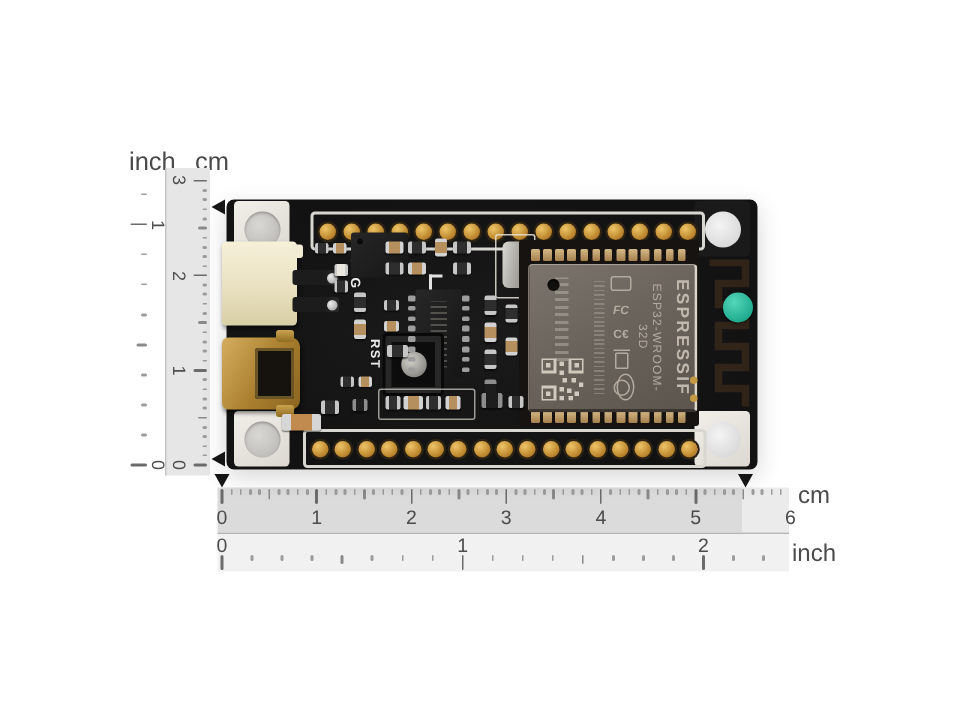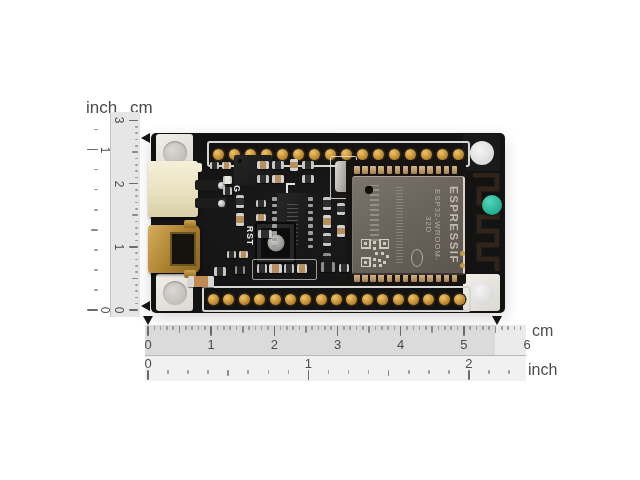--- a/index.html
+++ b/index.html
@@ -383,20 +383,27 @@
         <span class="mpad" style="left: 59.0769px;"></span>
         <span class="mpad" style="left: 67.2308px;"></span>
         <span class="mpad" style="left: 75.3846px;"></span>
         <span class="mpad" style="left: 83.5385px;"></span>
         <span class="mpad" style="left: 91.6923px;"></span>
         <span class="mpad" style="left: 99.8462px;"></span>
       </div>
     <div class="can">
       <span class="brand">ESPRESSIF</span>
       <span class="model">ESP32-WROOM-32D</span>
+      <div class="icons">
+        <div class="icobox"></div>
+        <span class="fcc">FC</span>
+        <span class="ce">C€</span>
+        <div class="bin"></div>
+        <div class="circ"></div>
+      </div>
       <div class="oval"></div>
       <div class="serial"></div>
       <div class="cntext"></div>
       <div class="pin1dot"></div>
       <div class="qr">
         <svg width="28" height="28" viewBox="0 0 28 28">
           <g fill="#cfc9be">
             <rect x="0" y="0" width="9" height="9" fill="none" stroke="#cfc9be" stroke-width="2"></rect>
             <rect x="3" y="3" width="3" height="3"></rect>
             <rect x="19" y="0" width="9" height="9" fill="none" stroke="#cfc9be" stroke-width="2"></rect>

